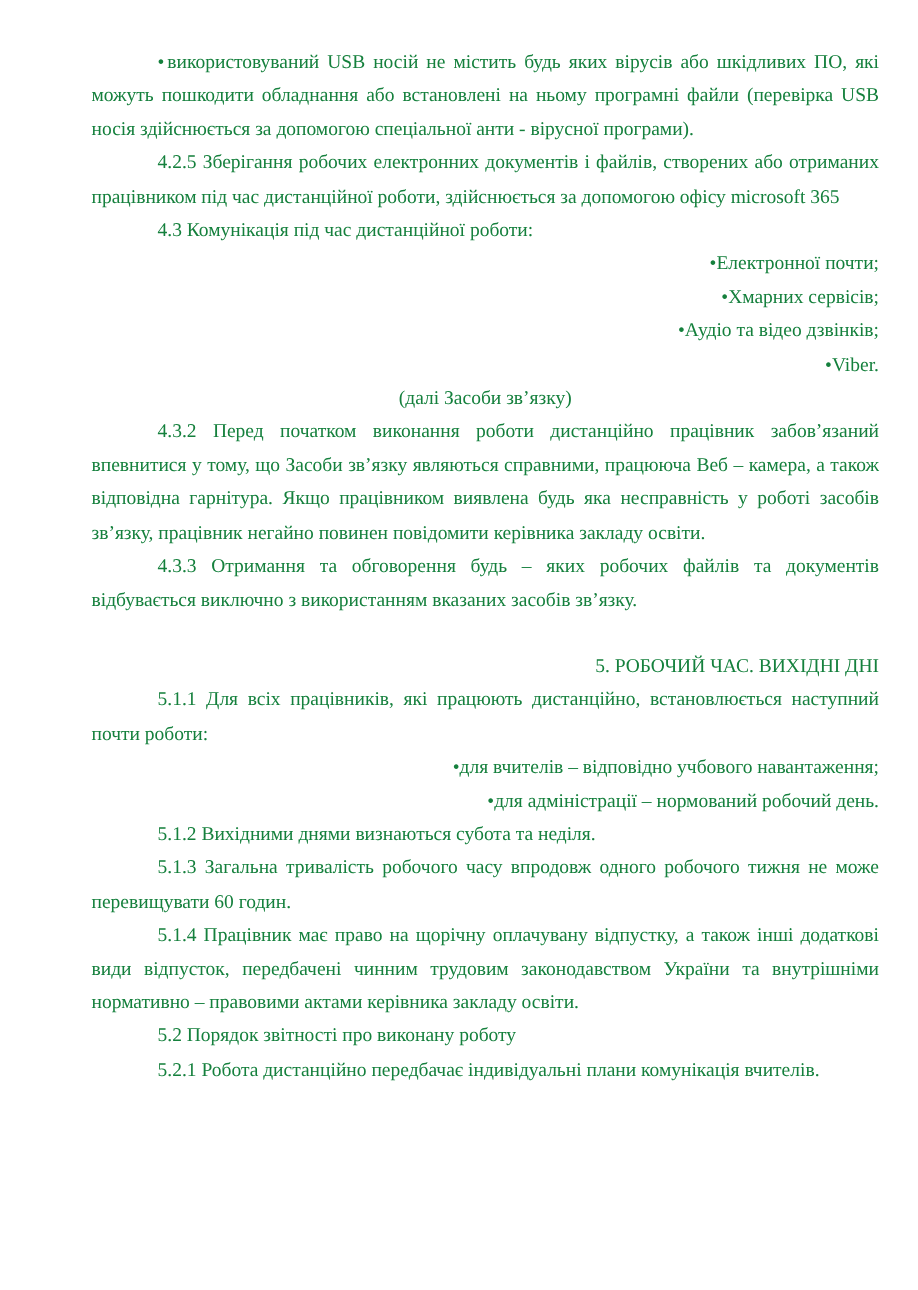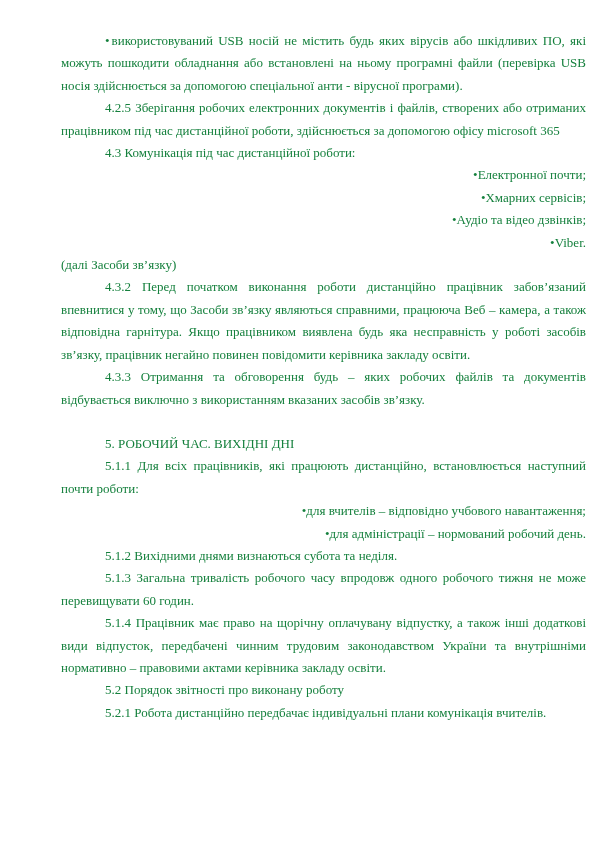--- a/index.html
+++ b/index.html
@@ -15,27 +15,27 @@
     line-height: 22.4px;
     color: #15803d;
     overflow: hidden;
   }
   .block { margin: 0; }
   .block.para {
     text-align: justify;
     text-indent: 44px;
   }
   .block.plain {
-    text-align: left;
+    text-align: center;
     text-indent: 0;
   }
   .block.heading {
     text-indent: 44px;
     margin-top: 22px;
-    text-align: left;
+    text-align: right;
   }
   .block.list-item {
     padding-left: 66px;
     text-align: right;
   }
   .list-item .marker {
     display: inline-block;
     width: 19px;
   }
   .marker-inline {

